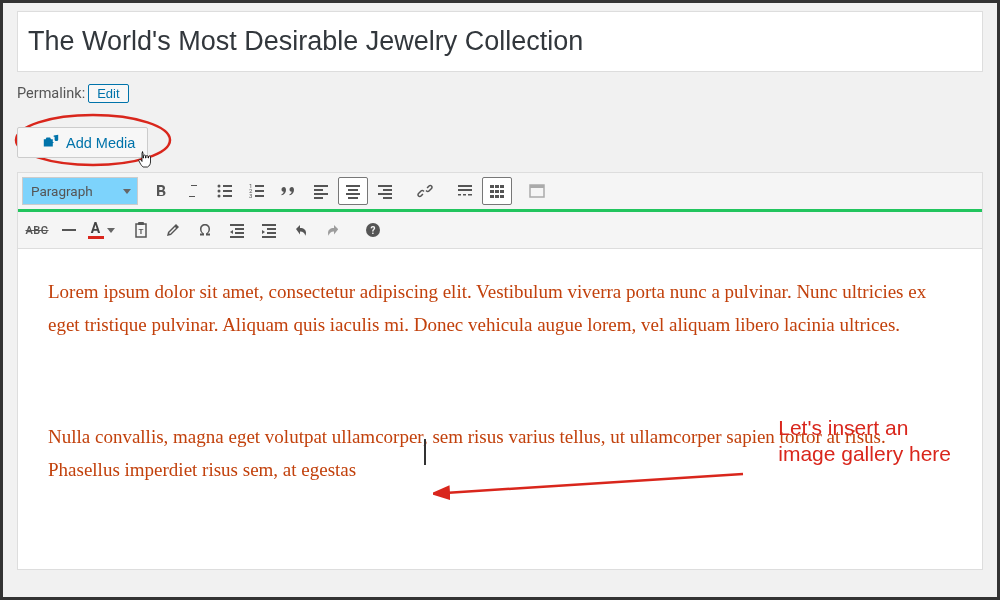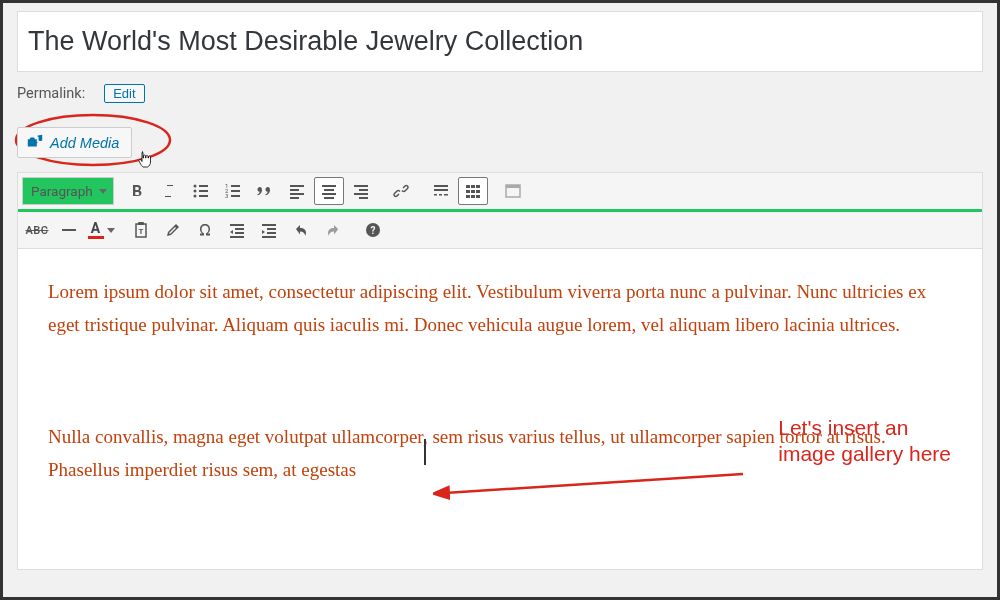--- a/index.html
+++ b/index.html
@@ -37,39 +37,38 @@
   .permalink-link {
     color: #0073aa;
     text-decoration: underline;
   }
   .edit-slug-btn {
     font-size: 13px;
     color: #0073aa;
     background: #f7f7f7;
     border: 1px solid #0073aa;
     padding: 1px 8px;
-    margin-left: 16px;
+    margin-left: 0;
     cursor: pointer;
     border-radius: 2px;
   }
   .media-row { margin-top: 24px; position: relative; }
   .add-media-btn {
     display: inline-flex;
     align-items: center;
     gap: 6px;
     font-size: 14.5px;
     color: #0073aa;
     background: #f7f7f7;
     border: 1px solid #ccc;
-    padding: 4px 12px 4px 8px;
+    padding: 4px 12px 4px 24px;
     cursor: pointer;
     border-radius: 2px;
     position: relative;
     z-index: 2;
-    font-style: italic;
   }
   .add-media-icon svg { width: 18px; height: 18px; }
   .red-circle {
     position: absolute;
     left: -4px;
     top: -15px;
     width: 160px;
     height: 57px;
     z-index: 1;
     pointer-events: none;
@@ -95,24 +94,24 @@
     display: flex;
     align-items: center;
     padding: 3px 4px;
     gap: 2px;
   }
   .tb-row + .tb-row { border-top: 3px solid #22c55e; }
   .format-select {
     display: flex;
     align-items: center;
     justify-content: space-between;
-    width: 92px;
+    width: 116px;
     height: 28px;
     border: 1px solid #ccc;
-    background: #22c55e;
+    background: #7dd3fc;
     font-size: 13.5px;
     color: #555;
     padding: 0 6px 0 8px;
     margin-right: 6px;
     cursor: pointer;
   }
   .caret-down {
     width: 0; height: 0;
     border-left: 4px solid transparent;
     border-right: 4px solid transparent;

